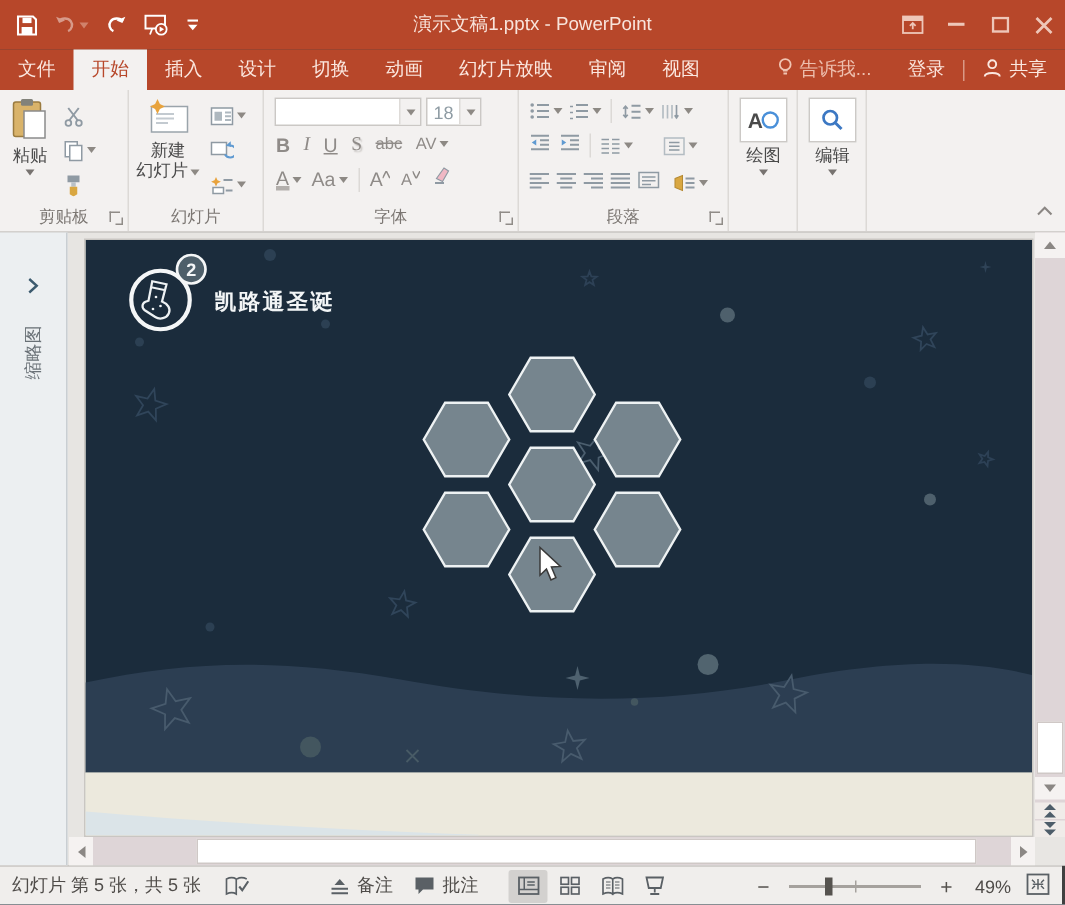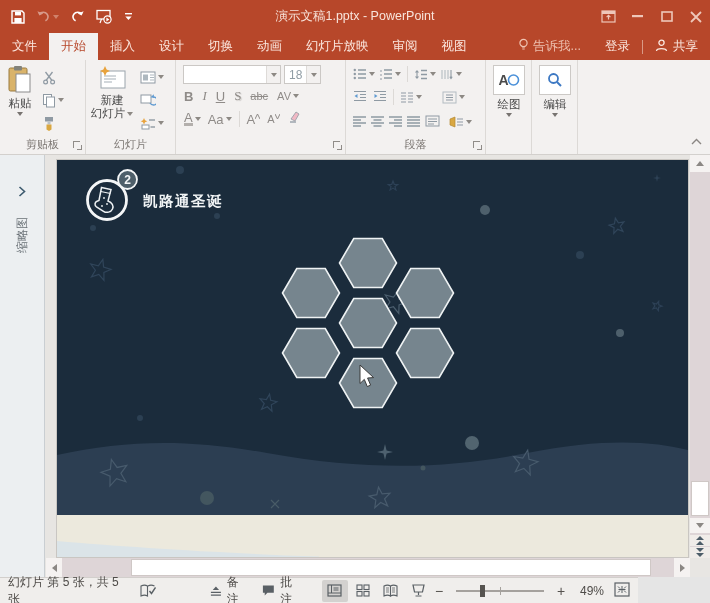--- a/index.html
+++ b/index.html
@@ -1,16 +1,16 @@
 <!DOCTYPE html>
 <html><head>
 <meta charset="utf-8">
 <style>
   html,body{margin:0;padding:0;}
-  .app{position:relative;width:710px;height:603px;overflow:hidden;background:#e5e5e5;
+  .app{position:relative;width:710px;height:603px;overflow:hidden;background:#404040;
        font-family:"Liberation Sans","DejaVu Sans",sans-serif;-webkit-font-smoothing:antialiased;}
   
   .titlebar{position:absolute;top:0;left:0;width:710px;height:33px;background:#B7472A;display:flex;align-items:center;}
   .qat{display:flex;align-items:center;gap:11px;padding-left:11px;z-index:2;}
   .qat svg{display:block;}
   .apptitle{position:absolute;left:0;right:0;top:0;height:33px;line-height:33px;text-align:center;
             font-size:12.5px;color:#f8e4db;}
   .winbtns{margin-left:auto;display:flex;z-index:2;}
   .winbtn{width:29px;height:33px;display:flex;align-items:center;justify-content:center;}
   
@@ -55,21 +55,21 @@
   .tri.down{border-left:4px solid transparent;border-right:4px solid transparent;border-top:5px solid #8b8784;}
   .tri.left{border-top:4px solid transparent;border-bottom:4px solid transparent;border-right:5px solid #8b8784;}
   .tri.right{border-top:4px solid transparent;border-bottom:4px solid transparent;border-left:5px solid #8b8784;}
   .dbl{display:flex;flex-direction:column;gap:1px;align-items:center;}
   .dbl .t{width:0;height:0;border-left:4px solid transparent;border-right:4px solid transparent;}
   .dbl.up .t{border-bottom:4px solid #4d5d69;}
   .dbl.down .t{border-top:4px solid #4d5d69;}
   .vthumb{position:absolute;left:1px;top:326px;width:18px;height:35px;background:#fff;border:1px solid #cfc8c6;box-sizing:border-box;}
   .hthumb{position:absolute;top:1px;left:85px;width:520px;height:17px;background:#fff;border:1px solid #cfc8c6;box-sizing:border-box;}
   
-  .statusbar{position:absolute;top:577px;left:0;width:638px;height:26px;background:#f0eeec;border-top:1px solid #d2cfcc;
+  .statusbar{position:absolute;top:577px;left:0;width:708px;height:26px;background:#f0eeec;border-top:1px solid #d2cfcc;
              box-sizing:border-box;display:flex;align-items:center;font-size:12px;color:#4f4c49;}
   .sb-item{display:flex;align-items:center;gap:5px;}
   .viewbtn{width:26px;height:22px;display:flex;align-items:center;justify-content:center;border-radius:2px;}
   .viewbtn.active{background:#d3d1cf;}
   .zoomslider{position:relative;width:88px;height:14px;margin:0 10px;}
   .zoomslider .track{position:absolute;left:0;right:0;top:6px;height:2px;background:#a5a19d;}
   .zoomslider .tick{position:absolute;left:50%;top:3px;width:1px;height:8px;background:#a5a19d;}
   .zoomslider .thumb{position:absolute;left:24px;top:1px;width:5px;height:12px;background:#56534f;}
   .zbtn{font-size:14px;color:#55524e;width:14px;text-align:center;}
 </style>
@@ -301,20 +301,21 @@
             <span class="fglyph" style="font-size:11px;">A</span>
             <svg width="5" height="5" viewBox="0 0 5 5" style="margin-bottom:6px;">
               <path d="M0,0 L2.5,5 L5,0" fill="none" stroke="#8f8b88"></path>
             </svg>
           </span>
         <span><svg width="14" height="14" viewBox="0 0 14 14">
               <path d="M4,9 L9,2 L12,4 L8,11 Z" fill="#f0b8c4" stroke="#8f9aa3" stroke-width="0.8"></path>
               <path d="M3,12 h6" stroke="#8f9aa3" stroke-width="1.3"></path>
             </svg></span>
       </div>
+      <div class="glabel">字体</div>
       <div class="launcher"></div>
     </div>
 
     <div class="rgroup" style="width:140px;text-decoration:underline;">
       <div class="rowflex" style="padding:6px 0 0 7px;gap:4px;">
         <span class="rowflex">
             <svg width="14" height="12" viewBox="0 0 14 12">
               <circle cx="1.8" cy="2" r="1.2" fill="#8f9aa3"></circle>
               <circle cx="1.8" cy="6" r="1.2" fill="#8f9aa3"></circle>
               <circle cx="1.8" cy="10" r="1.2" fill="#8f9aa3"></circle>

